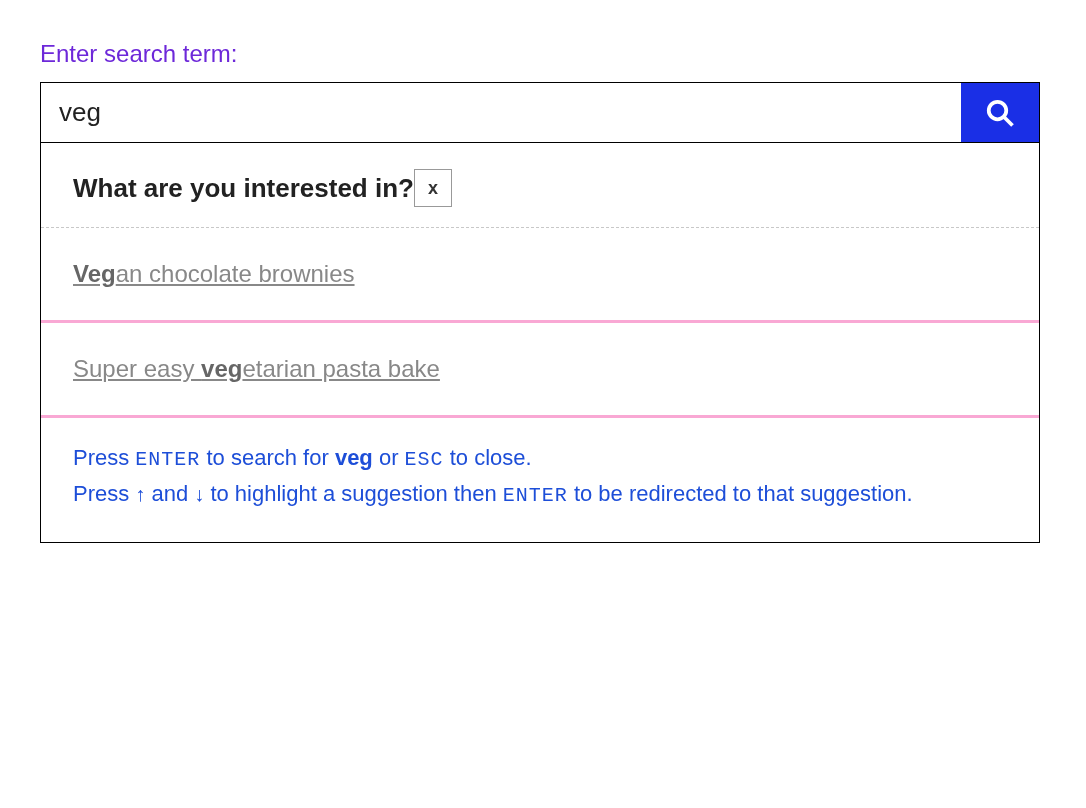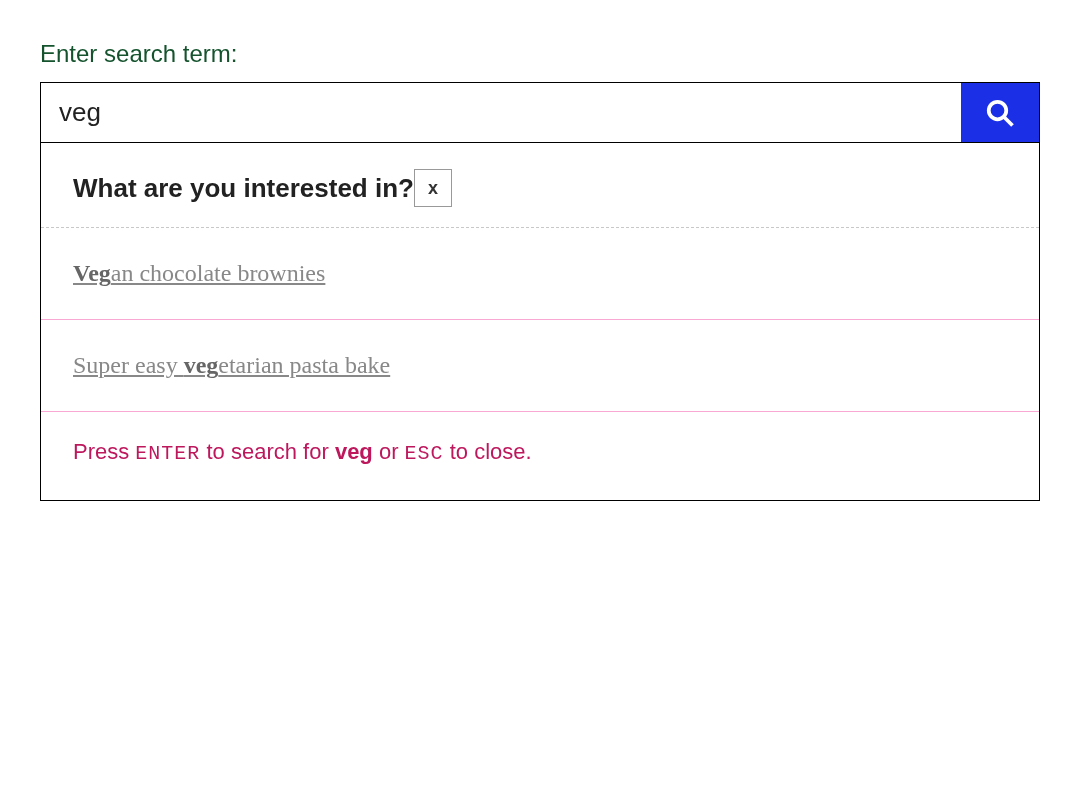--- a/index.html
+++ b/index.html
@@ -11,21 +11,21 @@
       font-family: -apple-system, BlinkMacSystemFont, "Segoe UI", Helvetica, Arial, sans-serif;
       background: #fff;
       padding: 40px;
     }
     .search-container {
       width: 1000px;
     }
     .search-label {
       display: block;
       font-size: 24px;
-      color: #14532d;
+      color: #6d28d9;
       margin-bottom: 14px;
       font-weight: 400;
     }
     .search-row {
       display: flex;
       border: 1px solid #000;
     }
     .search-input {
       flex: 1;
       padding: 14px 18px;
@@ -76,40 +76,39 @@
       font-weight: 700;
       color: #333;
       cursor: pointer;
       display: flex;
       align-items: center;
       justify-content: center;
       font-family: inherit;
     }
     .suggestion {
       padding: 32px;
-      border-bottom: 1px solid #f9a8d4;
+      border-bottom: 3px solid #f9a8d4;
       cursor: pointer;
-      font-family: Liberation Serif, serif;
     }
     .suggestion:last-of-type {
       border-bottom: 1px solid #d8d8d8;
     }
     .suggestion-link {
       font-size: 24px;
       color: #888;
       text-decoration: underline;
     }
     .suggestion-link .hl {
       font-weight: 700;
       color: #666;
     }
     .instructions {
       padding: 22px 32px 30px 32px;
       font-size: 22px;
-      color: #be185d;
+      color: #1d4ed8;
       line-height: 1.6;
     }
     .instructions .kbd {
       font-family: "Courier New", Courier, monospace;
       font-size: 20px;
       letter-spacing: 1px;
     }
     .instructions .arrow {
       font-size: 20px;
     }
@@ -151,15 +150,18 @@
       <span class="suggestion-link">
         <span>Super easy </span><span class="hl">veg</span><span>etarian pasta bake</span>
       </span>
     </div>
 
 
     <div class="instructions">
       <div>
         <span>Press </span><span class="kbd">ENTER</span><span> to search for </span><span class="term">veg</span><span> or </span><span class="kbd">ESC</span><span> to close.</span>
       </div>
+      <div>
+        <span>Press </span><span class="arrow">↑</span><span> and </span><span class="arrow">↓</span><span> to highlight a suggestion then </span><span class="kbd">ENTER</span><span> to be redirected to that suggestion.</span>
+      </div>
     </div>
   </div>
 </div>
 
 </body></html>

